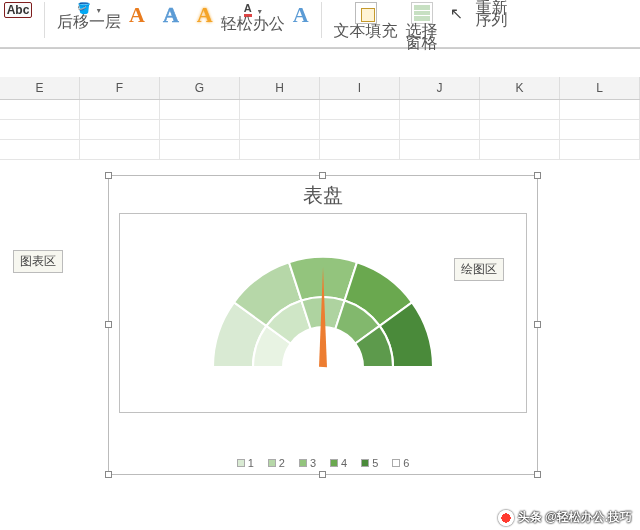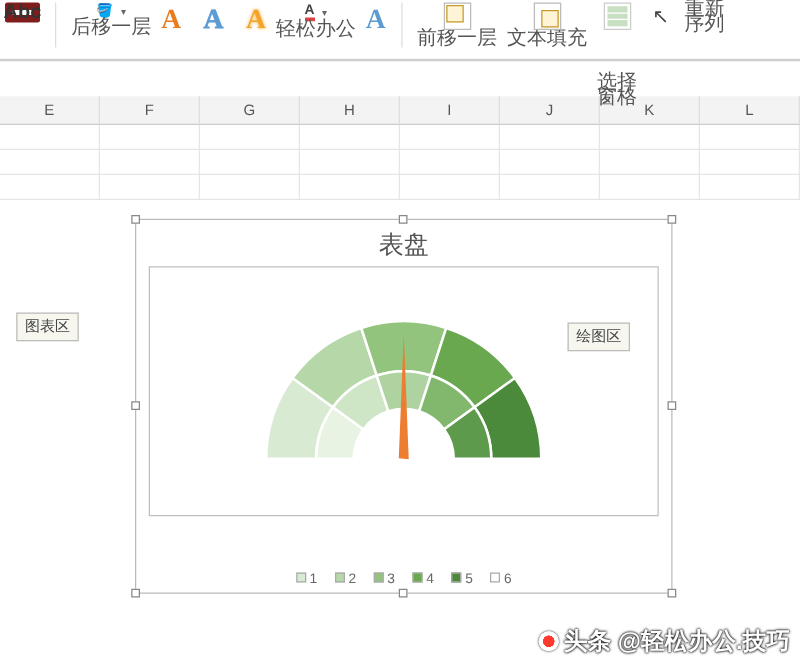--- a/index.html
+++ b/index.html
@@ -25,24 +25,24 @@
     color: #444;
   }
   .ribbon .group {
     display: flex;
     flex-direction: column;
     align-items: center;
     gap: 1px;
   }
   .ribbon .iconbox {
     width: 20px; height: 20px;
-    border: 6px solid #7f1d1d;
+    border: 1px solid #7f1d1d;
     border-radius: 2px;
     display: flex; align-items: center; justify-content: center;
-    font-size: 16px;
+    font-size: 12px;
     background: #fafafa;
   }
   .ribbon .iconbox.abc { width: 28px; height: 16px; font-weight: bold; color: #333; }
   .ribbon .sep { width: 1px; background: #ddd; height: 36px; margin: 0 4px; }
   .ribbon .stackpair { display:flex; gap:4px; align-items:center; }
   .ribbon .label { font-size: 16px; color: #555; line-height: 12px; }
   .ribbon .bigletter { font-family: serif; font-size: 22px; font-weight: bold; }
   .a-orange { color: #e97c1f; }
   .a-outline { color: #5b9bd5; -webkit-text-stroke: 0.6px #5b9bd5; }
   .a-glow { color: #f4a428; text-shadow: 0 0 3px #f4a428; }
@@ -110,21 +110,21 @@
   .tag.chartarea { left:-96px; top:74px; }
   .tag.plotlabel { right:22px; top:44px; }
   .gauge-holder { position:absolute; left:50%; top:18px; transform:translateX(-50%); }
   .legend {
     display:flex; gap:14px; justify-content:center; align-items:center;
     font-size:11px; color:#666; margin-top:44px;
   }
   .swatch { width:8px; height:8px; display:inline-block; margin-right:3px; }
   .watermark {
     position:absolute; right:8px; bottom:4px;
-    font-size:19px; color:#fff; font-weight:bold;
+    font-size:12px; color:#fff; font-weight:bold;
     text-shadow:0 0 2px #000,0 0 2px #000;
     display:flex; align-items:center; gap:4px;
   }
   .wm-logo {
     width:16px;height:16px;border-radius:50%;
     background:radial-gradient(circle,#ff3b30 40%,#fff 42%);
     box-shadow:0 0 2px #000;
   }
 </style>
 </head>
@@ -154,34 +154,30 @@
       <span style="font-weight:bold;border-bottom:3px solid #d44;">A</span>
       <span class="dropdown-caret"></span>
     </div>
     <span class="label">轻松办公</span>
   </div>
   <div class="group">
     <span class="bigletter" style="color:#5b9bd5;font-size:22px;">A</span>
   </div>
   <div class="sep"></div>
   <div class="group">
-    <div class="arrangebox front"></div>
-    <span class="label">前移一层</span>
-  </div>
-  <div class="group">
     <div class="arrangebox back"></div>
     <span class="label">文本填充</span>
   </div>
   <div class="group">
     <div class="selpane">
         <div></div>
         <div></div>
         <div></div>
       </div>
-    <span class="label" style="white-space:pre-line;margin-top:35px;">选择
+    <span class="label" style="white-space:pre-line;">选择
 窗格</span>
   </div>
   <div class="group">
     <div class="cursor-icon">↖</div>
   </div>
   <div class="group">
     <span class="label" style="white-space:pre-line;">重新
 序列</span>
   </div>
 </div>

